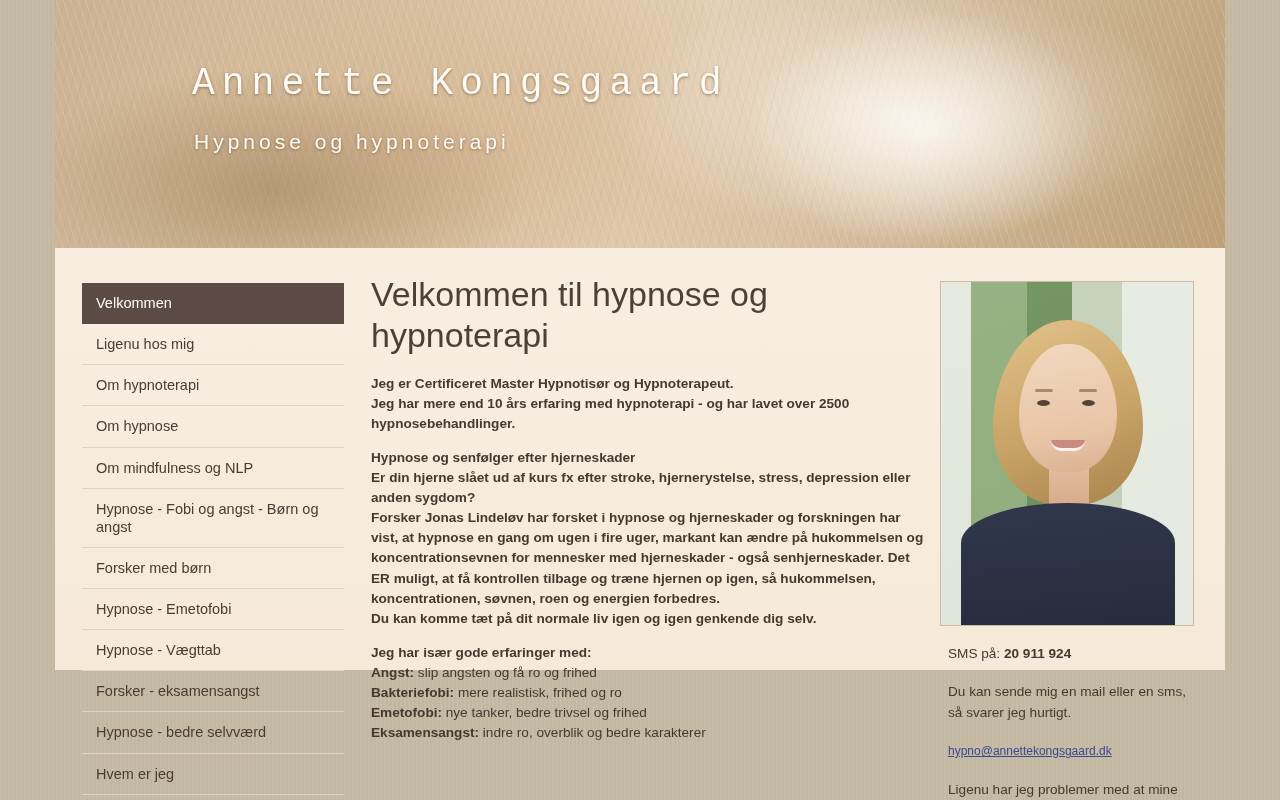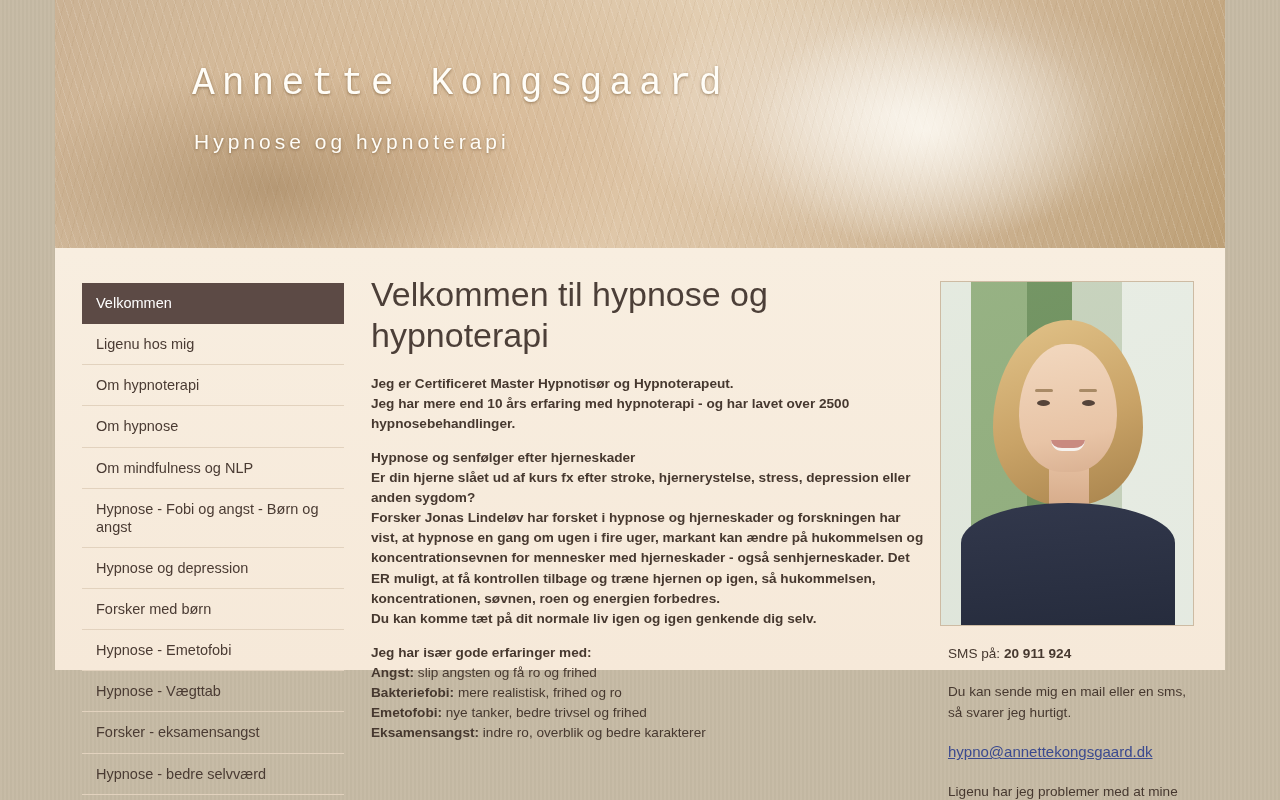--- a/index.html
+++ b/index.html
@@ -176,21 +176,21 @@
   }
   #rightcol p {
     margin: 18px 0 0 8px;
     font-size: 13.6px;
     line-height: 1.5;
     color: #46382f;
   }
   #rightcol a.email {
     color: #3b4a8f;
     text-decoration: underline;
-    font-size: 15px;
+    font-size: 12px;
   }
   #rightcol .phone { font-weight: bold; }
 </style>
 </head>
 <body>
 
 <div id="page">
 
   <div id="banner">
     <div class="feather"></div>
@@ -202,21 +202,20 @@
 
   <div id="content">
 
     <nav id="sidebar">
       <div class="nav-item active">Velkommen</div>
       <div class="nav-item">Ligenu hos mig</div>
       <div class="nav-item">Om hypnoterapi</div>
       <div class="nav-item">Om hypnose</div>
       <div class="nav-item">Om mindfulness og NLP</div>
       <div class="nav-item">Hypnose - Fobi og angst - Børn og angst</div>
-      <div class="nav-item">Hypnose og depression</div>
       <div class="nav-item">Forsker med børn</div>
       <div class="nav-item">Hypnose - Emetofobi</div>
       <div class="nav-item">Hypnose - Vægttab</div>
       <div class="nav-item">Forsker - eksamensangst</div>
       <div class="nav-item">Hypnose - bedre selvværd</div>
       <div class="nav-item">Hvem er jeg</div>
 
     </nav>
 
     <main id="main">

